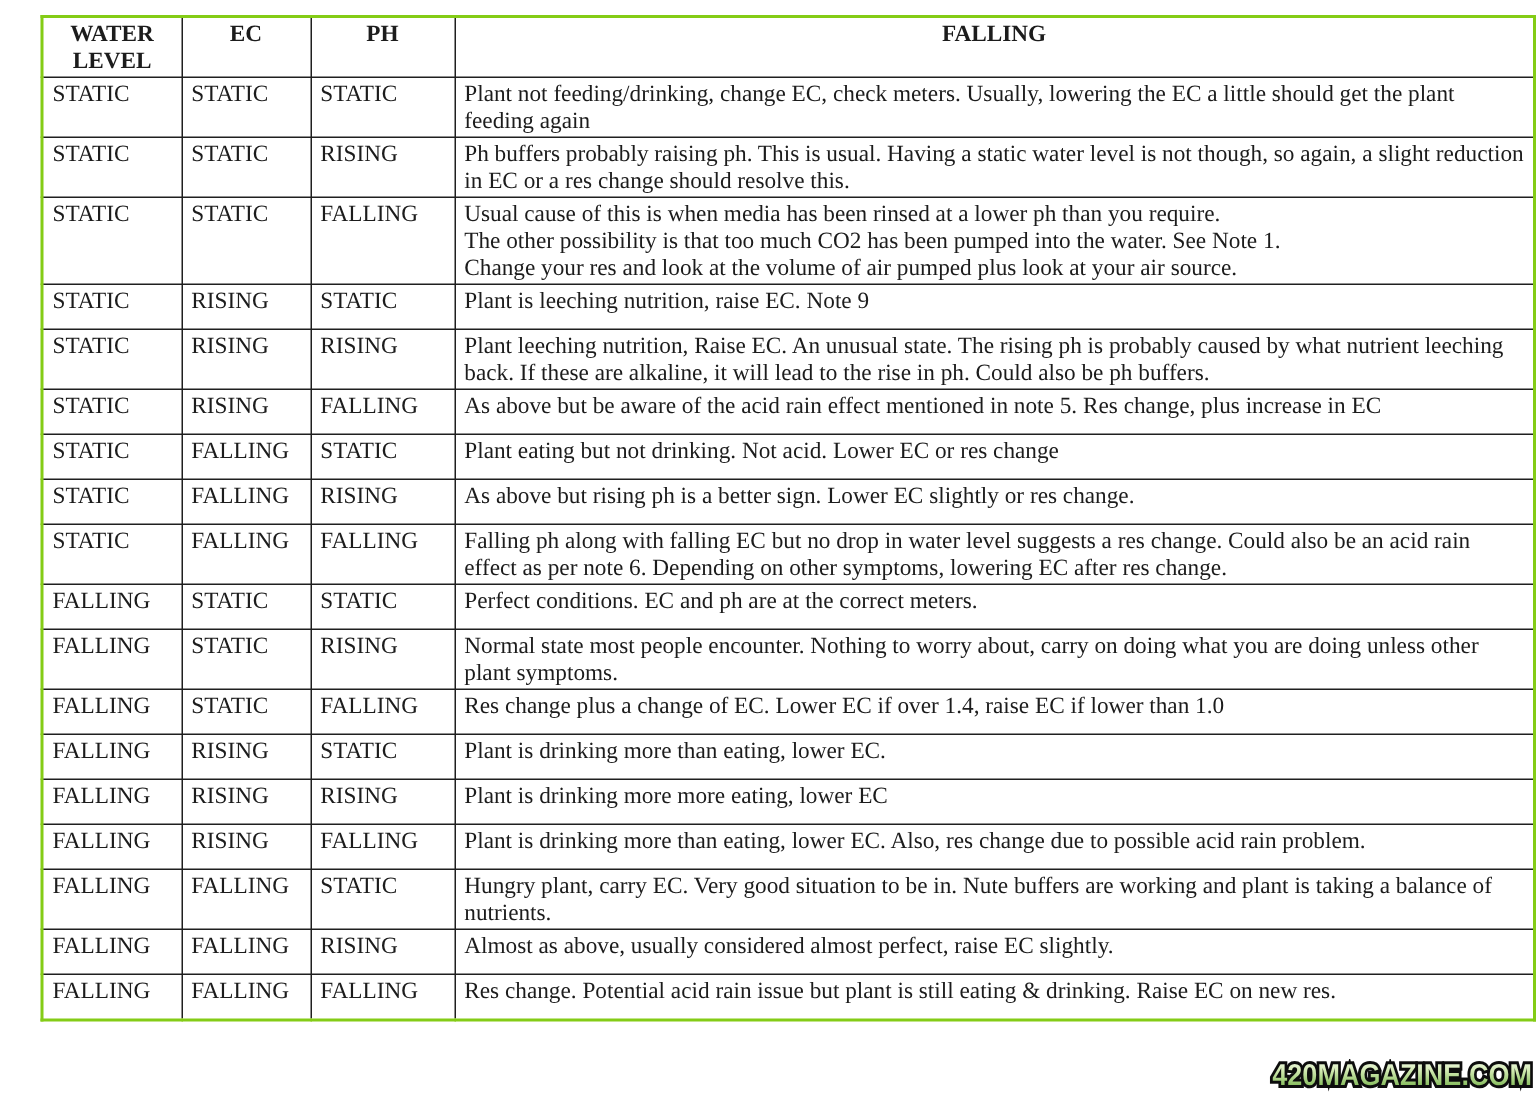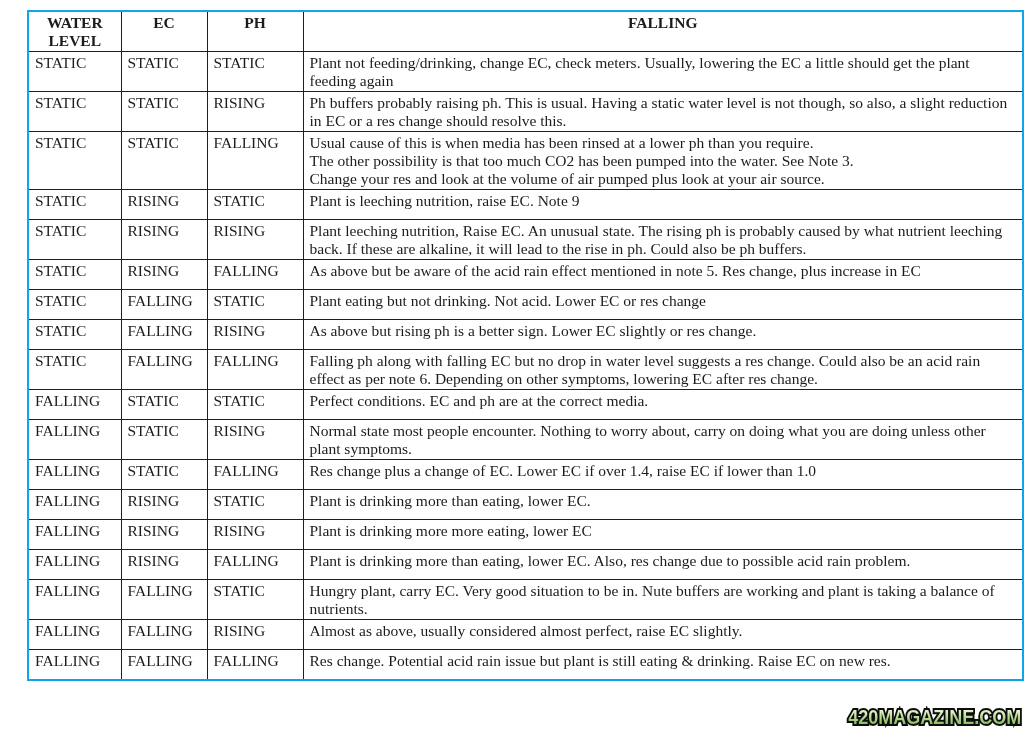--- a/index.html
+++ b/index.html
@@ -15,21 +15,21 @@
     position: relative;
     width: 1024px; height: 732px;
     background: #ffffff;
   }
   table.grid {
     position: absolute;
     left: 27px; top: 10px;
     width: 995px;
     border-collapse: collapse;
     table-layout: fixed;
-    border: 2px solid #0ea5e9;
+    border: 2px solid #84cc16;
   }
   table.grid th, table.grid td {
     border: 1px solid #1f1f1f;
     vertical-align: top;
     font-size: 15.5px;
     overflow: hidden;
   }
   table.grid th {
     font-weight: bold;
     text-align: center;
@@ -102,29 +102,29 @@
           <td>STATIC</td>
           <td>STATIC</td>
           <td>STATIC</td>
           <td class="sol">Plant not feeding/drinking, change EC, check meters. Usually, lowering the EC a little should get the plant feeding again</td>
         </tr>
 
         <tr>
           <td>STATIC</td>
           <td>STATIC</td>
           <td>RISING</td>
-          <td class="sol">Ph buffers probably raising ph. This is usual. Having a static water level is not though, so also, a slight reduction in EC or a res change should resolve this.</td>
+          <td class="sol">Ph buffers probably raising ph. This is usual. Having a static water level is not though, so again, a slight reduction in EC or a res change should resolve this.</td>
         </tr>
 
         <tr>
           <td>STATIC</td>
           <td>STATIC</td>
           <td>FALLING</td>
           <td class="sol">Usual cause of this is when media has been rinsed at a lower ph than you require.
-The other possibility is that too much CO2 has been pumped into the water. See Note 3.
+The other possibility is that too much CO2 has been pumped into the water. See Note 1.
 Change your res and look at the volume of air pumped plus look at your air source.</td>
         </tr>
 
         <tr>
           <td>STATIC</td>
           <td>RISING</td>
           <td>STATIC</td>
           <td class="sol">Plant is leeching nutrition, raise EC. Note 9</td>
         </tr>
 
@@ -160,21 +160,21 @@
           <td>STATIC</td>
           <td>FALLING</td>
           <td>FALLING</td>
           <td class="sol">Falling ph along with falling EC but no drop in water level suggests a res change. Could also be an acid rain effect as per note 6. Depending on other symptoms, lowering EC after res change.</td>
         </tr>
 
         <tr>
           <td>FALLING</td>
           <td>STATIC</td>
           <td>STATIC</td>
-          <td class="sol">Perfect conditions. EC and ph are at the correct media.</td>
+          <td class="sol">Perfect conditions. EC and ph are at the correct meters.</td>
         </tr>
 
         <tr>
           <td>FALLING</td>
           <td>STATIC</td>
           <td>RISING</td>
           <td class="sol">Normal state most people encounter. Nothing to worry about, carry on doing what you are doing unless other plant symptoms.</td>
         </tr>
 
         <tr>

